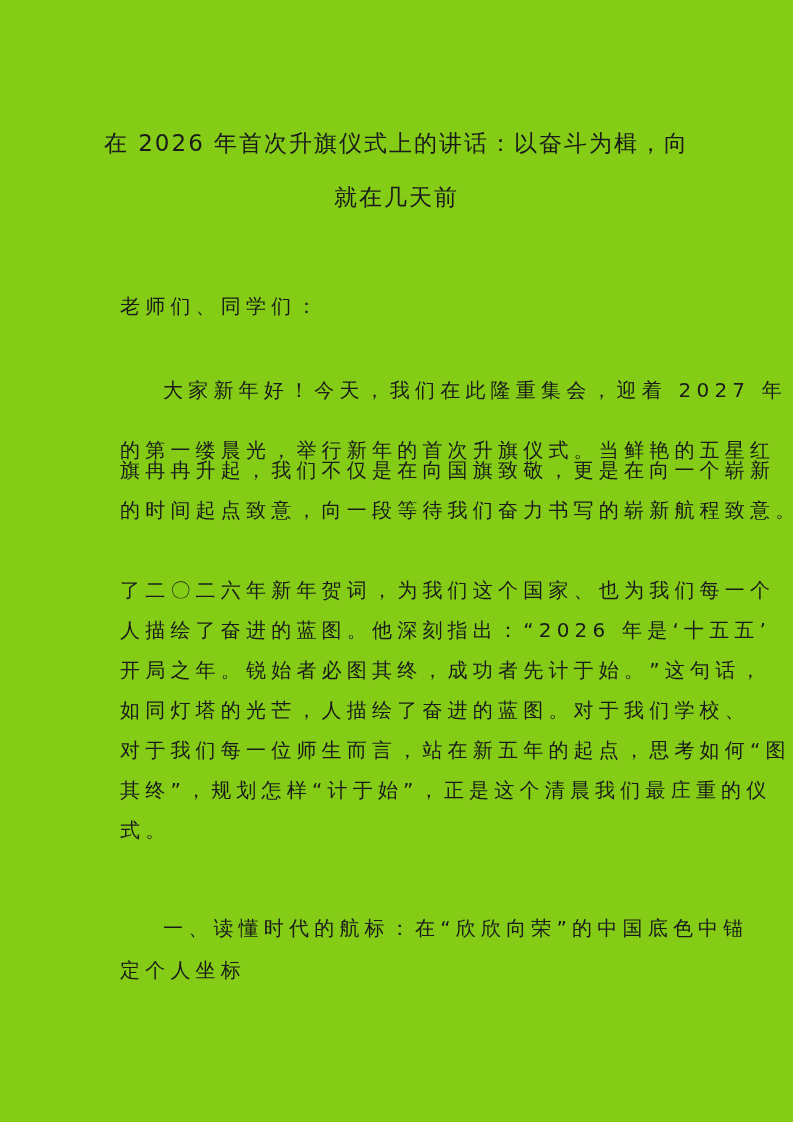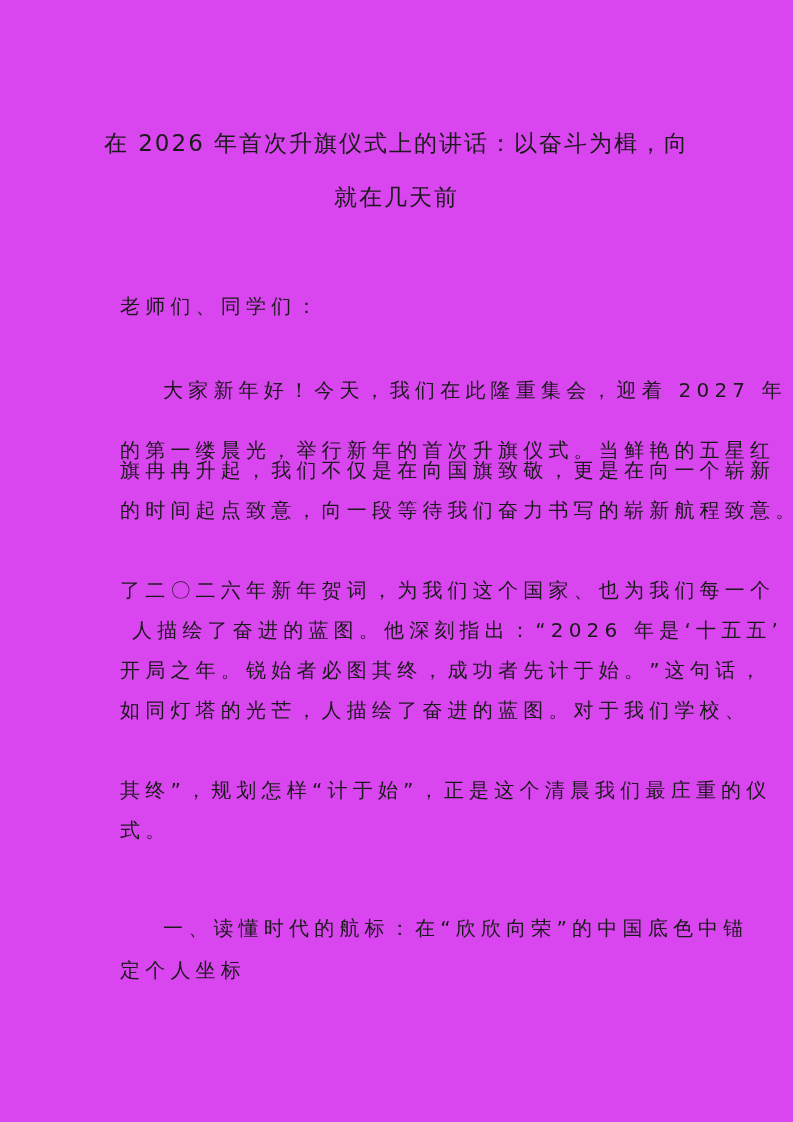--- a/index.html
+++ b/index.html
@@ -14,21 +14,21 @@
       overflow: hidden;
       color: #1a1a1a;
       font-family: "DejaVu Sans", "Liberation Sans", sans-serif;
     }
     .page {
       position: absolute;
       left: 0;
       top: 0;
       width: 793px;
       height: 1122px;
-      background: #d946ef;
+      background: #84cc16;
     }
     .title {
       position: absolute;
       left: 0;
       width: 793px;
       text-align: center;
       font-size: 23px;
       font-weight: normal;
       letter-spacing: 2px;
       white-space: nowrap;
@@ -53,22 +53,23 @@
   <div class="title title-line-1">在 2026 年首次升旗仪式上的讲话：以奋斗为楫，向</div>
   <div class="title title-line-2">就在几天前</div>
 
   <div class="line" style="top:294px;">老师们、同学们：</div>
 
   <div class="line indent" style="top:378px;">大家新年好！今天，我们在此隆重集会，迎着 2027 年</div>
   <div class="line" style="top:418px;margin-top:20px;">的第一缕晨光，举行新年的首次升旗仪式。当鲜艳的五星红</div>
   <div class="line" style="top:458px;">旗冉冉升起，我们不仅是在向国旗致敬，更是在向一个崭新</div>
   <div class="line" style="top:498px;">的时间起点致意，向一段等待我们奋力书写的崭新航程致意。</div>
   <div class="line" style="top:578px;">了二〇二六年新年贺词，为我们这个国家、也为我们每一个</div>
-  <div class="line" style="top:618px;margin-left:12px;">人描绘了奋进的蓝图。他深刻指出：“2026 年是‘十五五’</div>
+  <div class="line" style="top:618px;">人描绘了奋进的蓝图。他深刻指出：“2026 年是‘十五五’</div>
   <div class="line" style="top:658px;">开局之年。锐始者必图其终，成功者先计于始。”这句话，</div>
   <div class="line" style="top:698px;">如同灯塔的光芒，人描绘了奋进的蓝图。对于我们学校、</div>
+  <div class="line" style="top:738px;">对于我们每一位师生而言，站在新五年的起点，思考如何“图</div>
   <div class="line" style="top:778px;">其终”，规划怎样“计于始”，正是这个清晨我们最庄重的仪</div>
   <div class="line" style="top:818px;">式。</div>
 
   <div class="line indent" style="top:916px;">一、读懂时代的航标：在“欣欣向荣”的中国底色中锚</div>
   <div class="line" style="top:958px;">定个人坐标</div>
 
 </div>
 
 </body></html>

